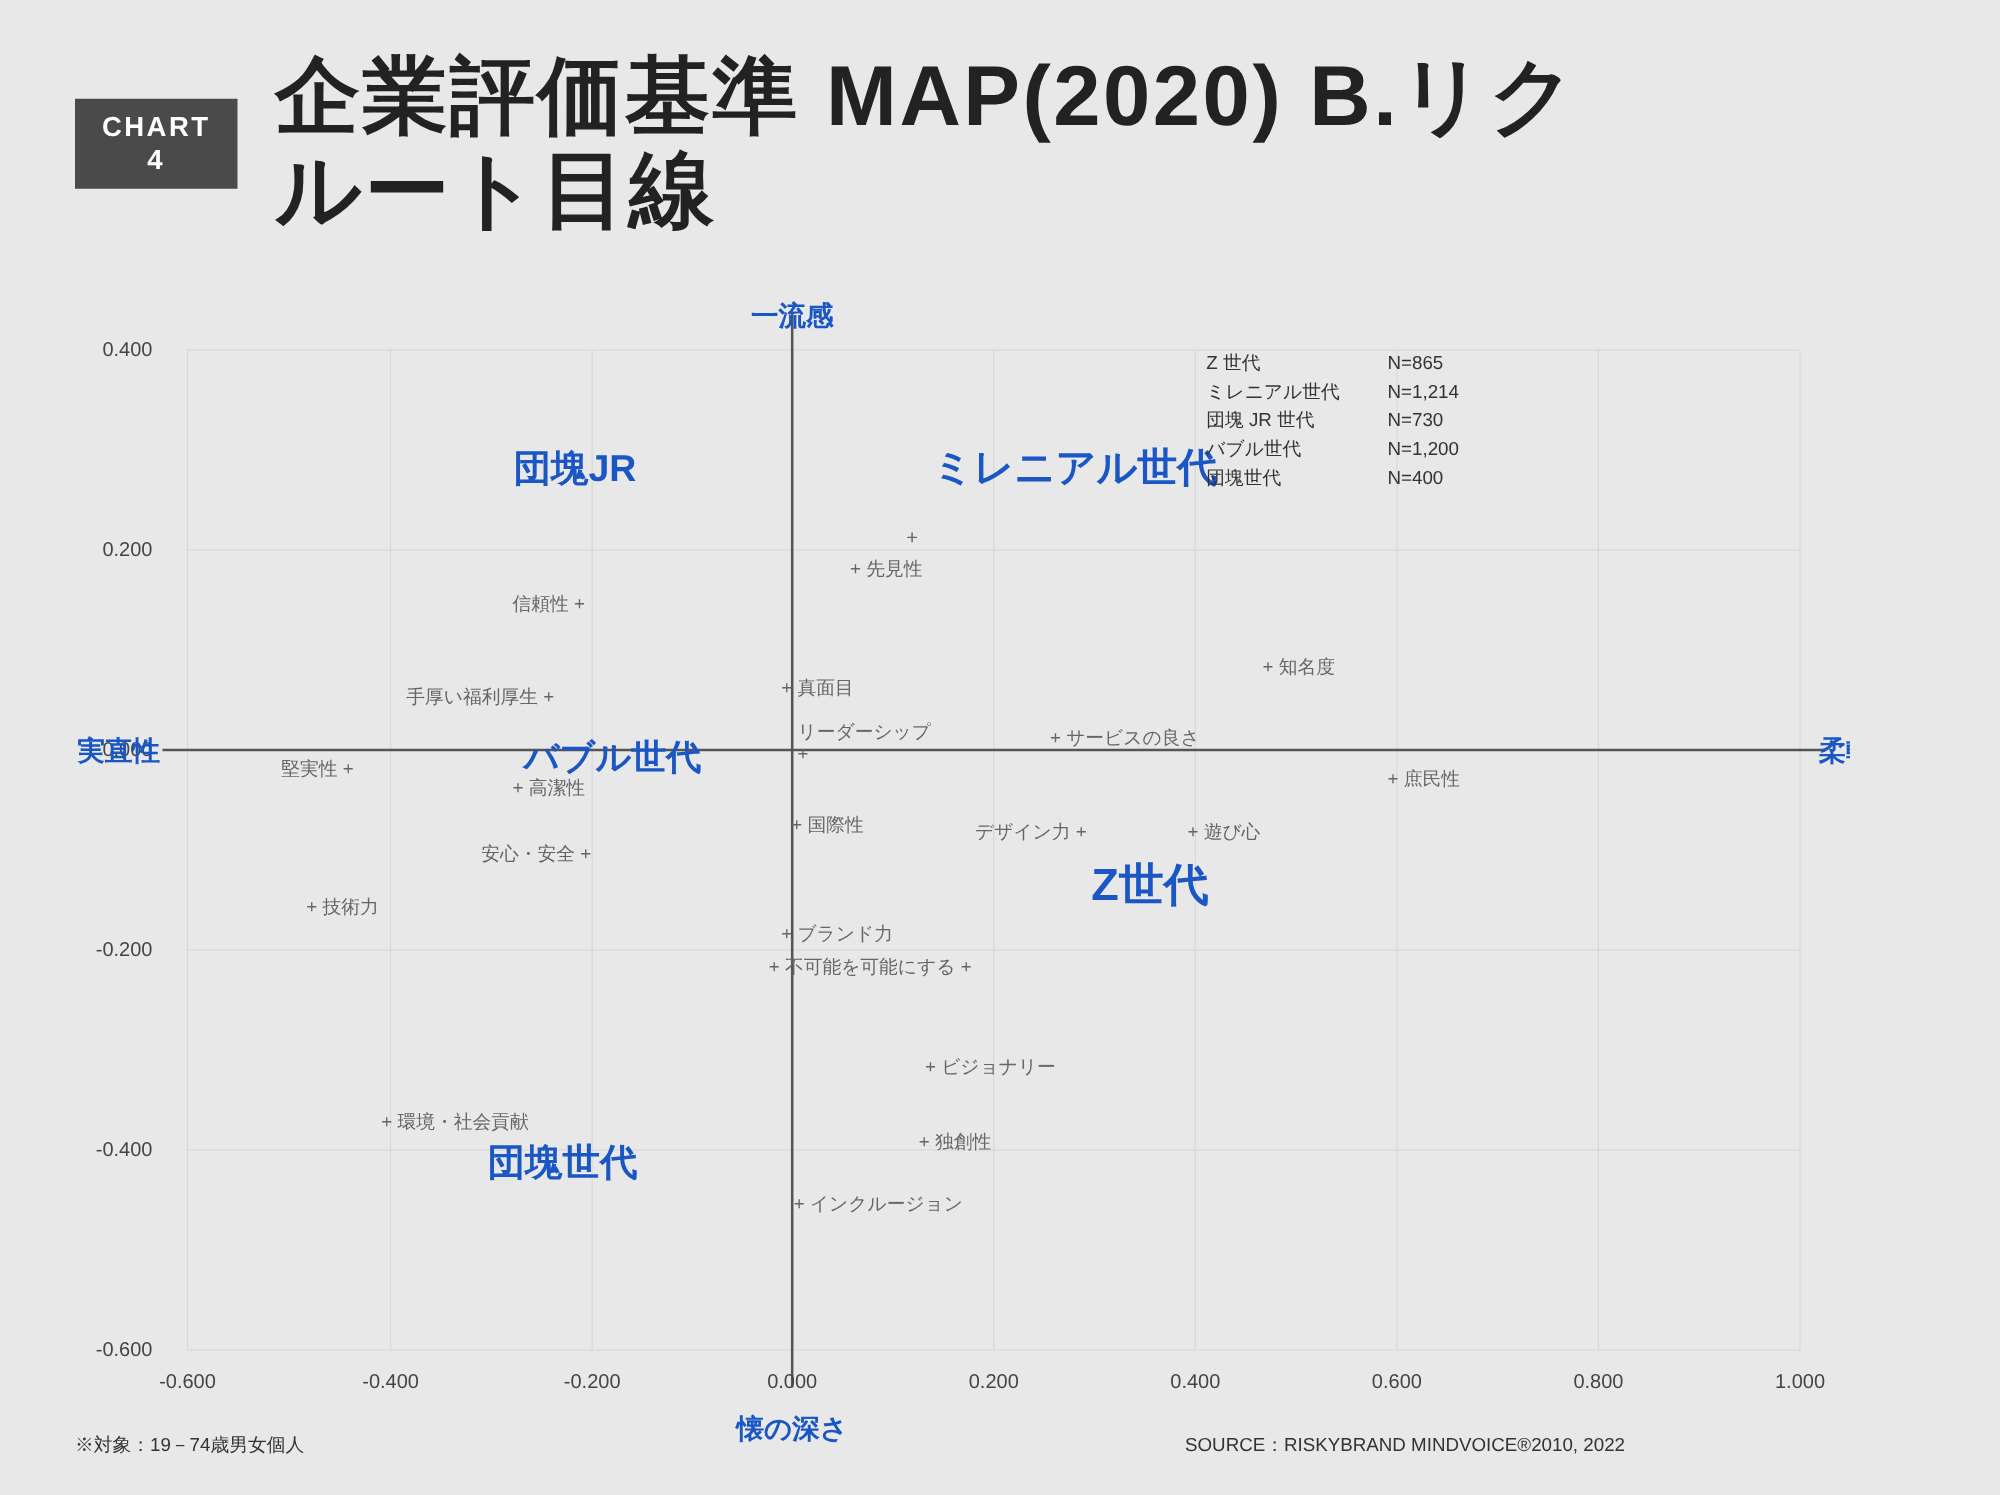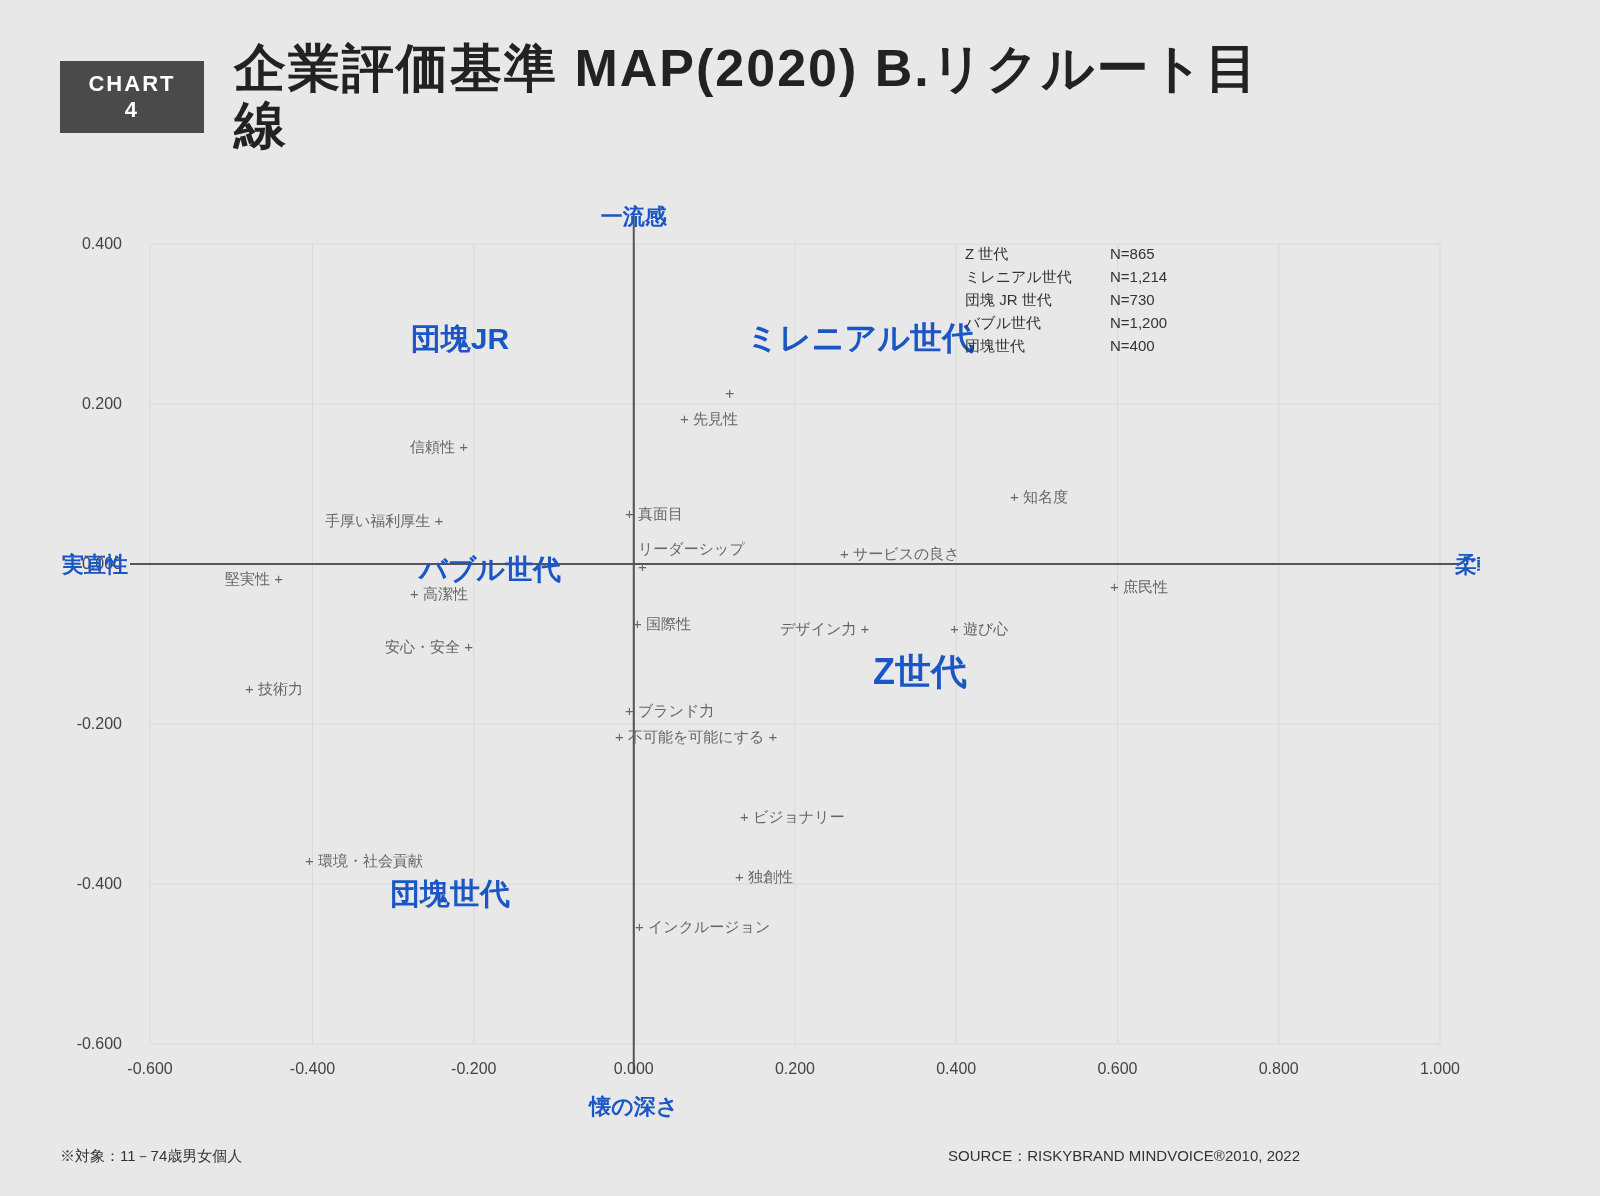--- a/index.html
+++ b/index.html
@@ -31,21 +31,21 @@
       color: #fff;
       font-size: 22px;
       font-weight: 700;
       padding: 10px 18px;
       letter-spacing: 2px;
       margin-right: 30px;
       min-width: 130px;
       text-align: center;
     }
     .chart-title {
-      font-size: 52px;
+      font-size: 68px;
       font-weight: 700;
       color: #222;
       letter-spacing: 2px;
       line-height: 1.1;
     }
 
     
     .chart-wrapper {
       position: relative;
       width: 1420px;
@@ -200,17 +200,17 @@
       <text x="905" y="144" font-size="15" fill="#333">バブル世代</text>
       <text x="1050" y="144" font-size="15" fill="#333">N=1,200</text>
       <text x="905" y="167" font-size="15" fill="#333">団塊世代</text>
       <text x="1050" y="167" font-size="15" fill="#333">N=400</text>
 
     </svg>
 
   </div>
 
   <div class="footer">
-    <span>※対象：11－74歳男女個人</span>
+    <span>※対象：19－74歳男女個人</span>
     <span>SOURCE：RISKYBRAND MINDVOICE®2010, 2022</span>
   </div>
 
 </div>
 
 </body></html>

